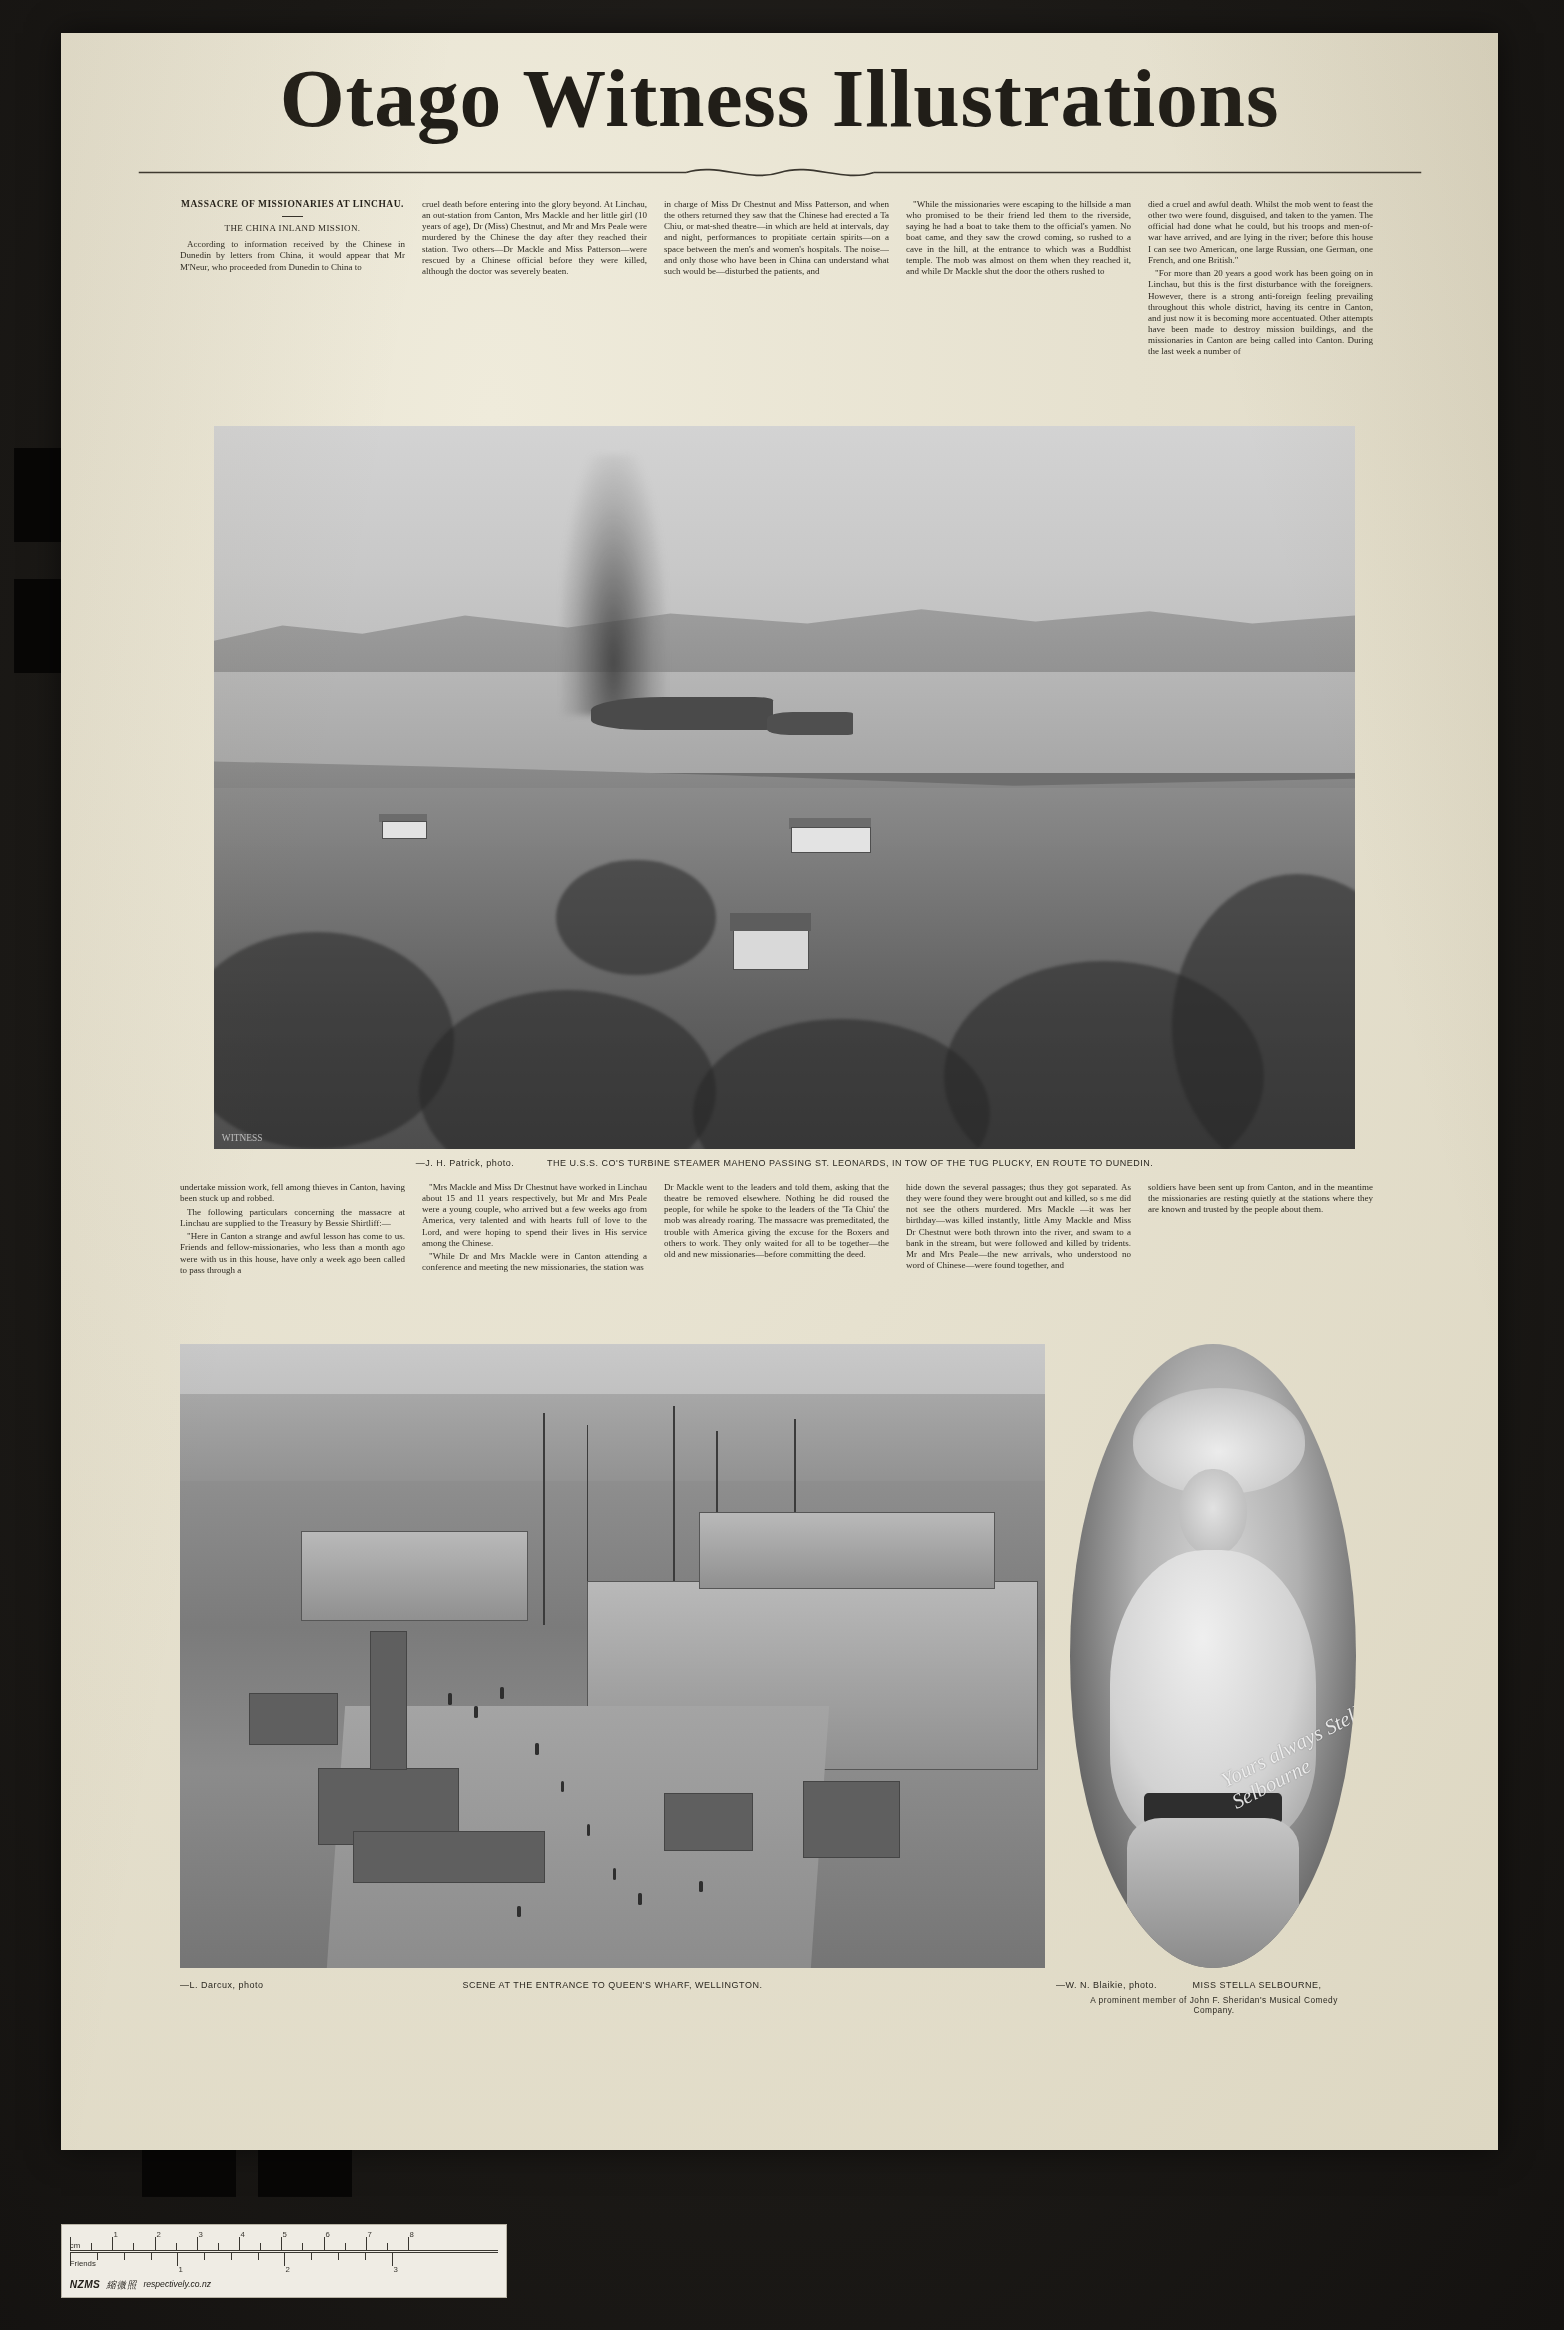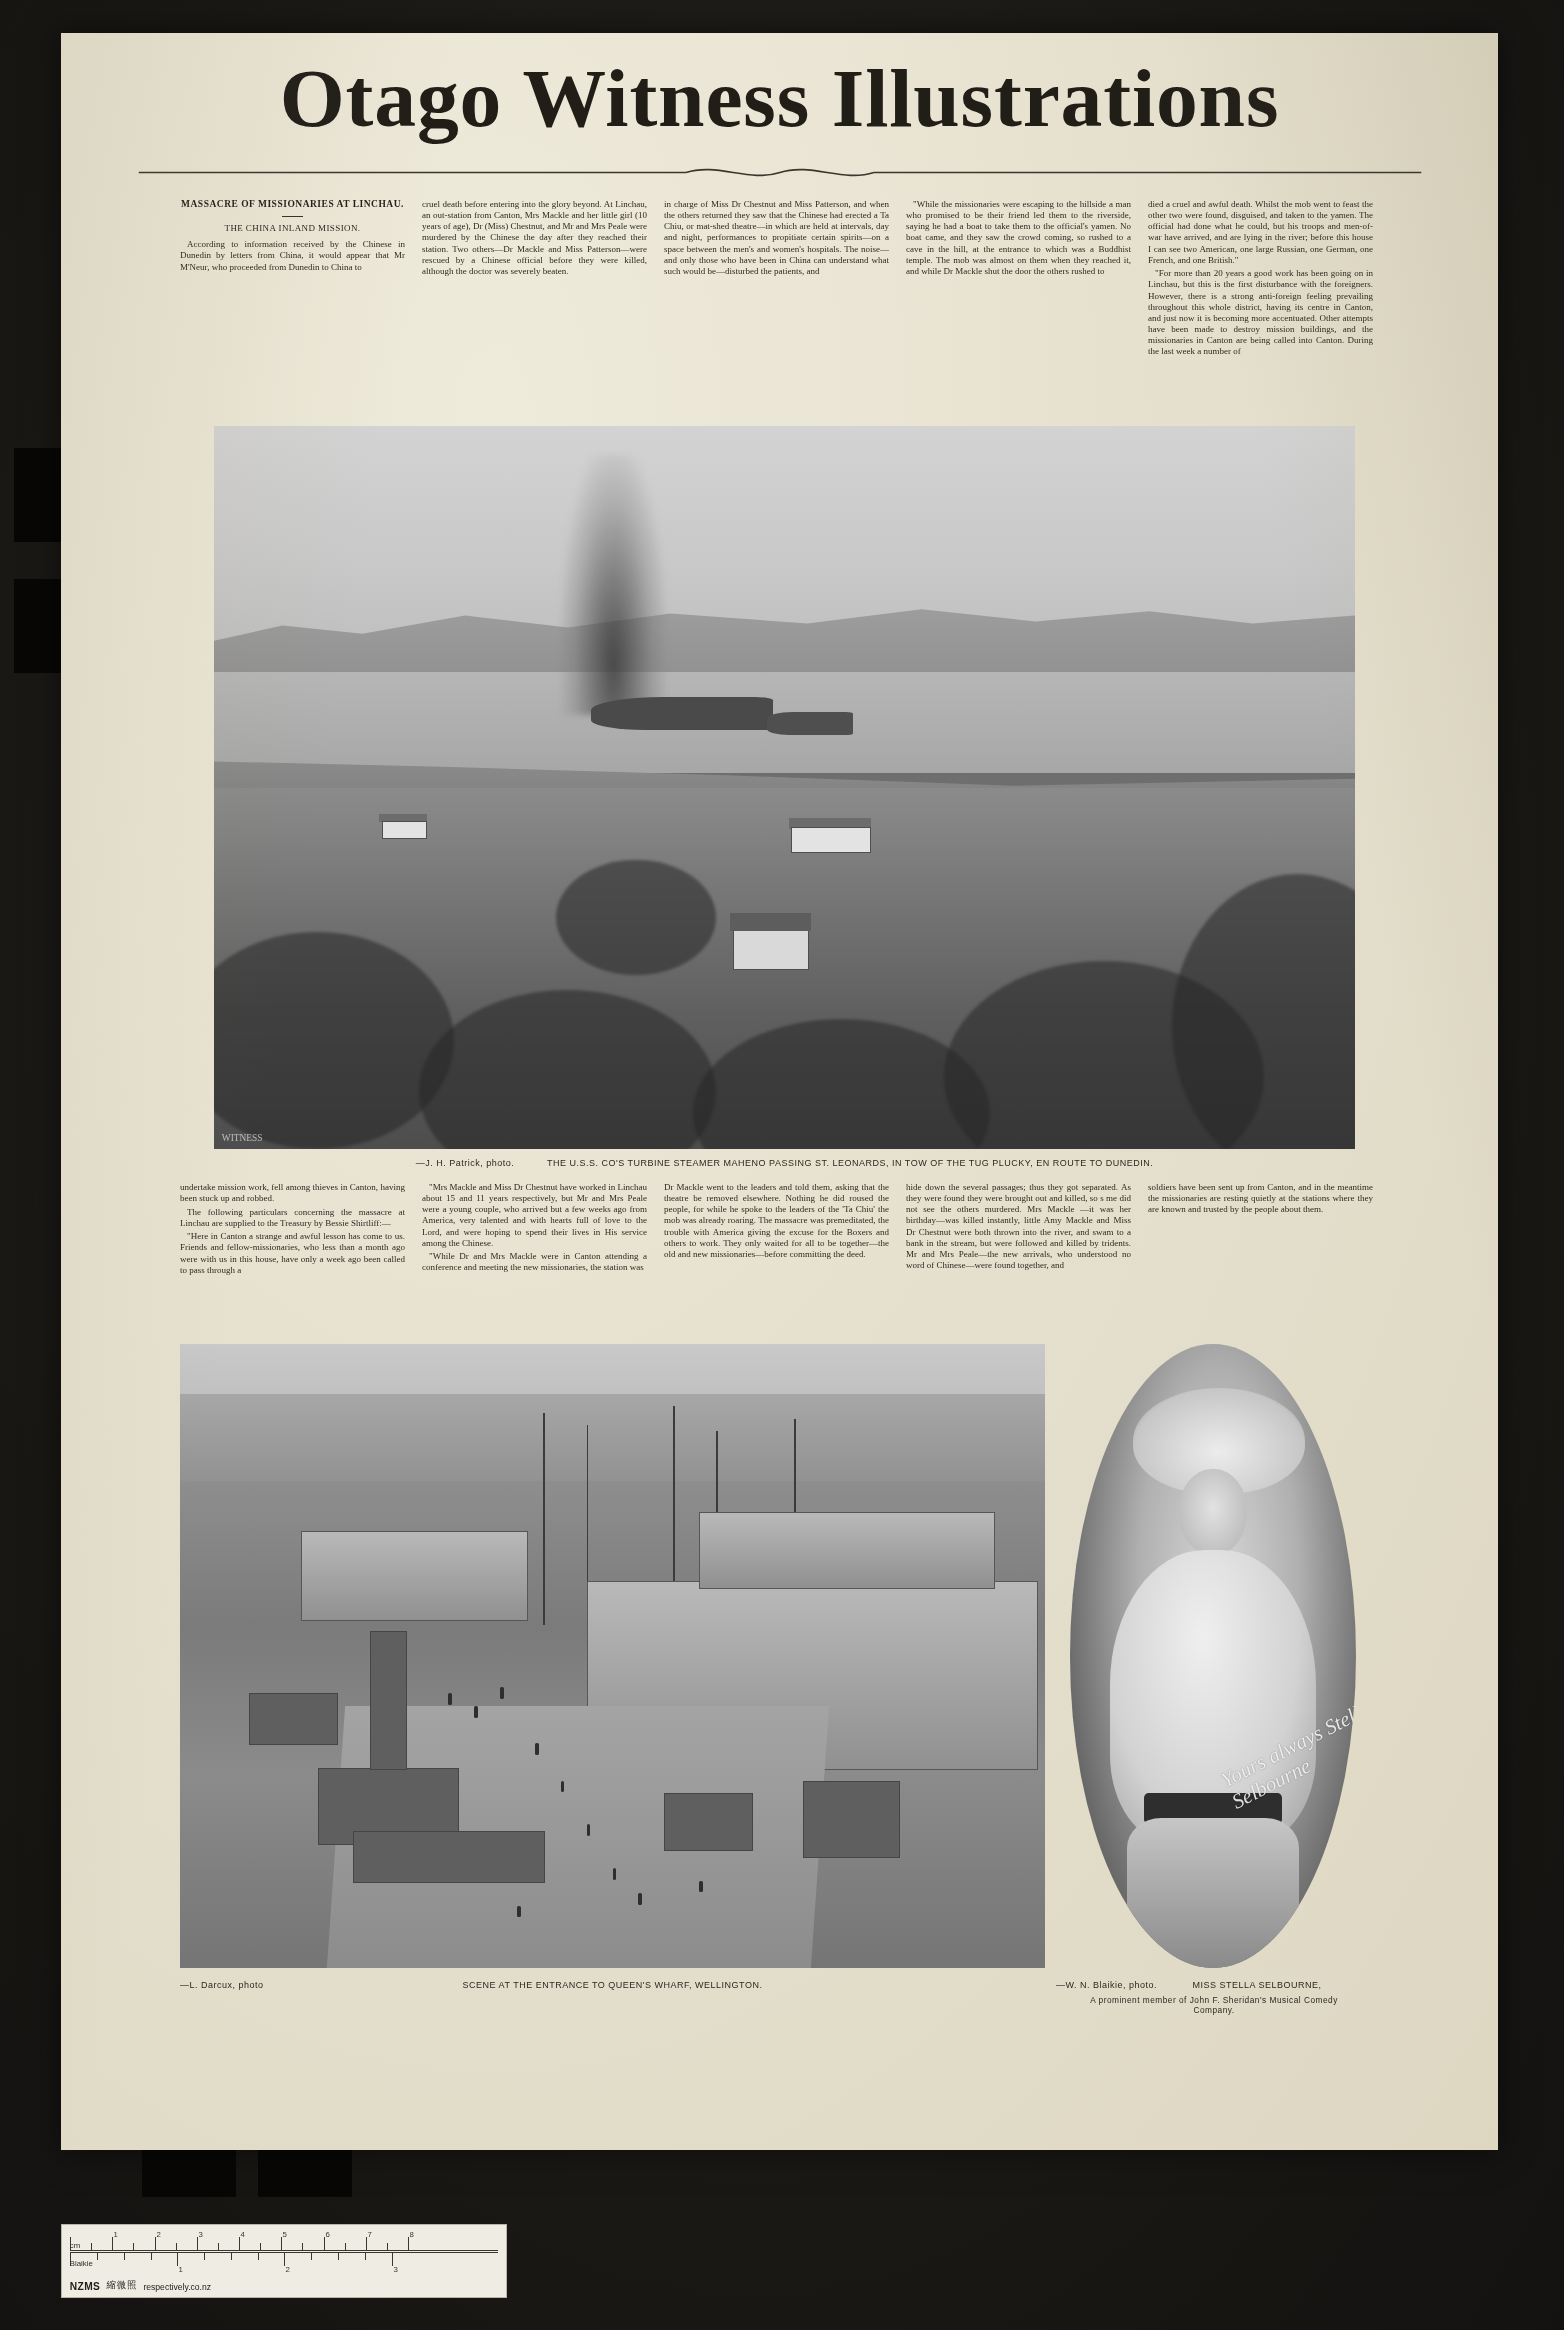--- a/index.html
+++ b/index.html
@@ -351,22 +351,23 @@
   #scalebar .tickrow .num {
     position: absolute; top: 0.8px; font-size: 7.8px; color: #3a3731;
     font-family: "Liberation Sans", sans-serif; transform: translateX(1.6px);
   }
   #scalebar .unit {
     position: absolute; font-size: 7.8px; color: #2f2c26;
     font-family: "Liberation Sans", sans-serif;
   }
   #scalebar .brandrow {
     position: absolute; left: 7.8px; bottom: 4.7px; right: 7.8px;
-    display: flex; align-items: flex-end; gap: 6.3px;
+    display: flex; align-items: flex-start; gap: 6.3px;
     font-family: "Liberation Sans", sans-serif;
+    font-style: italic;
   }
   #scalebar .brand {
     font-weight: bold; font-size: 10.2px; letter-spacing: 0.4px; color: #23201b;
   }
   #scalebar .cjk { font-size: 9.4px; color: #23201b; letter-spacing: 0.8px; }
   #scalebar .url { font-size: 8.6px; color: #23201b; }
 </style>
 </head>
 <body>
 
@@ -572,20 +573,20 @@
       <div class="tick major" style="left:214px;top:0;bottom:auto;"></div>
         <div class="num" style="left:214px;top:12.5px;">2</div>
       <div class="tick" style="left:241px;top:0;bottom:auto;"></div>
       <div class="tick" style="left:268px;top:0;bottom:auto;"></div>
       <div class="tick" style="left:295px;top:0;bottom:auto;"></div>
       <div class="tick major" style="left:322px;top:0;bottom:auto;"></div>
         <div class="num" style="left:322px;top:12.5px;">3</div>
     </div>
   </div>
   <div class="unit" style="left:7.8px;top:16px;">cm</div>
-  <div class="unit" style="left:7.8px;top:34px;">Blaikie</div>
+  <div class="unit" style="left:7.8px;top:34px;">Friends</div>
   <div class="brandrow">
     <span class="brand">NZMS</span>
     <span class="cjk">縮微照</span>
     <span class="url">respectively.co.nz</span>
   </div>
 </div>
 
 
 </body></html>

